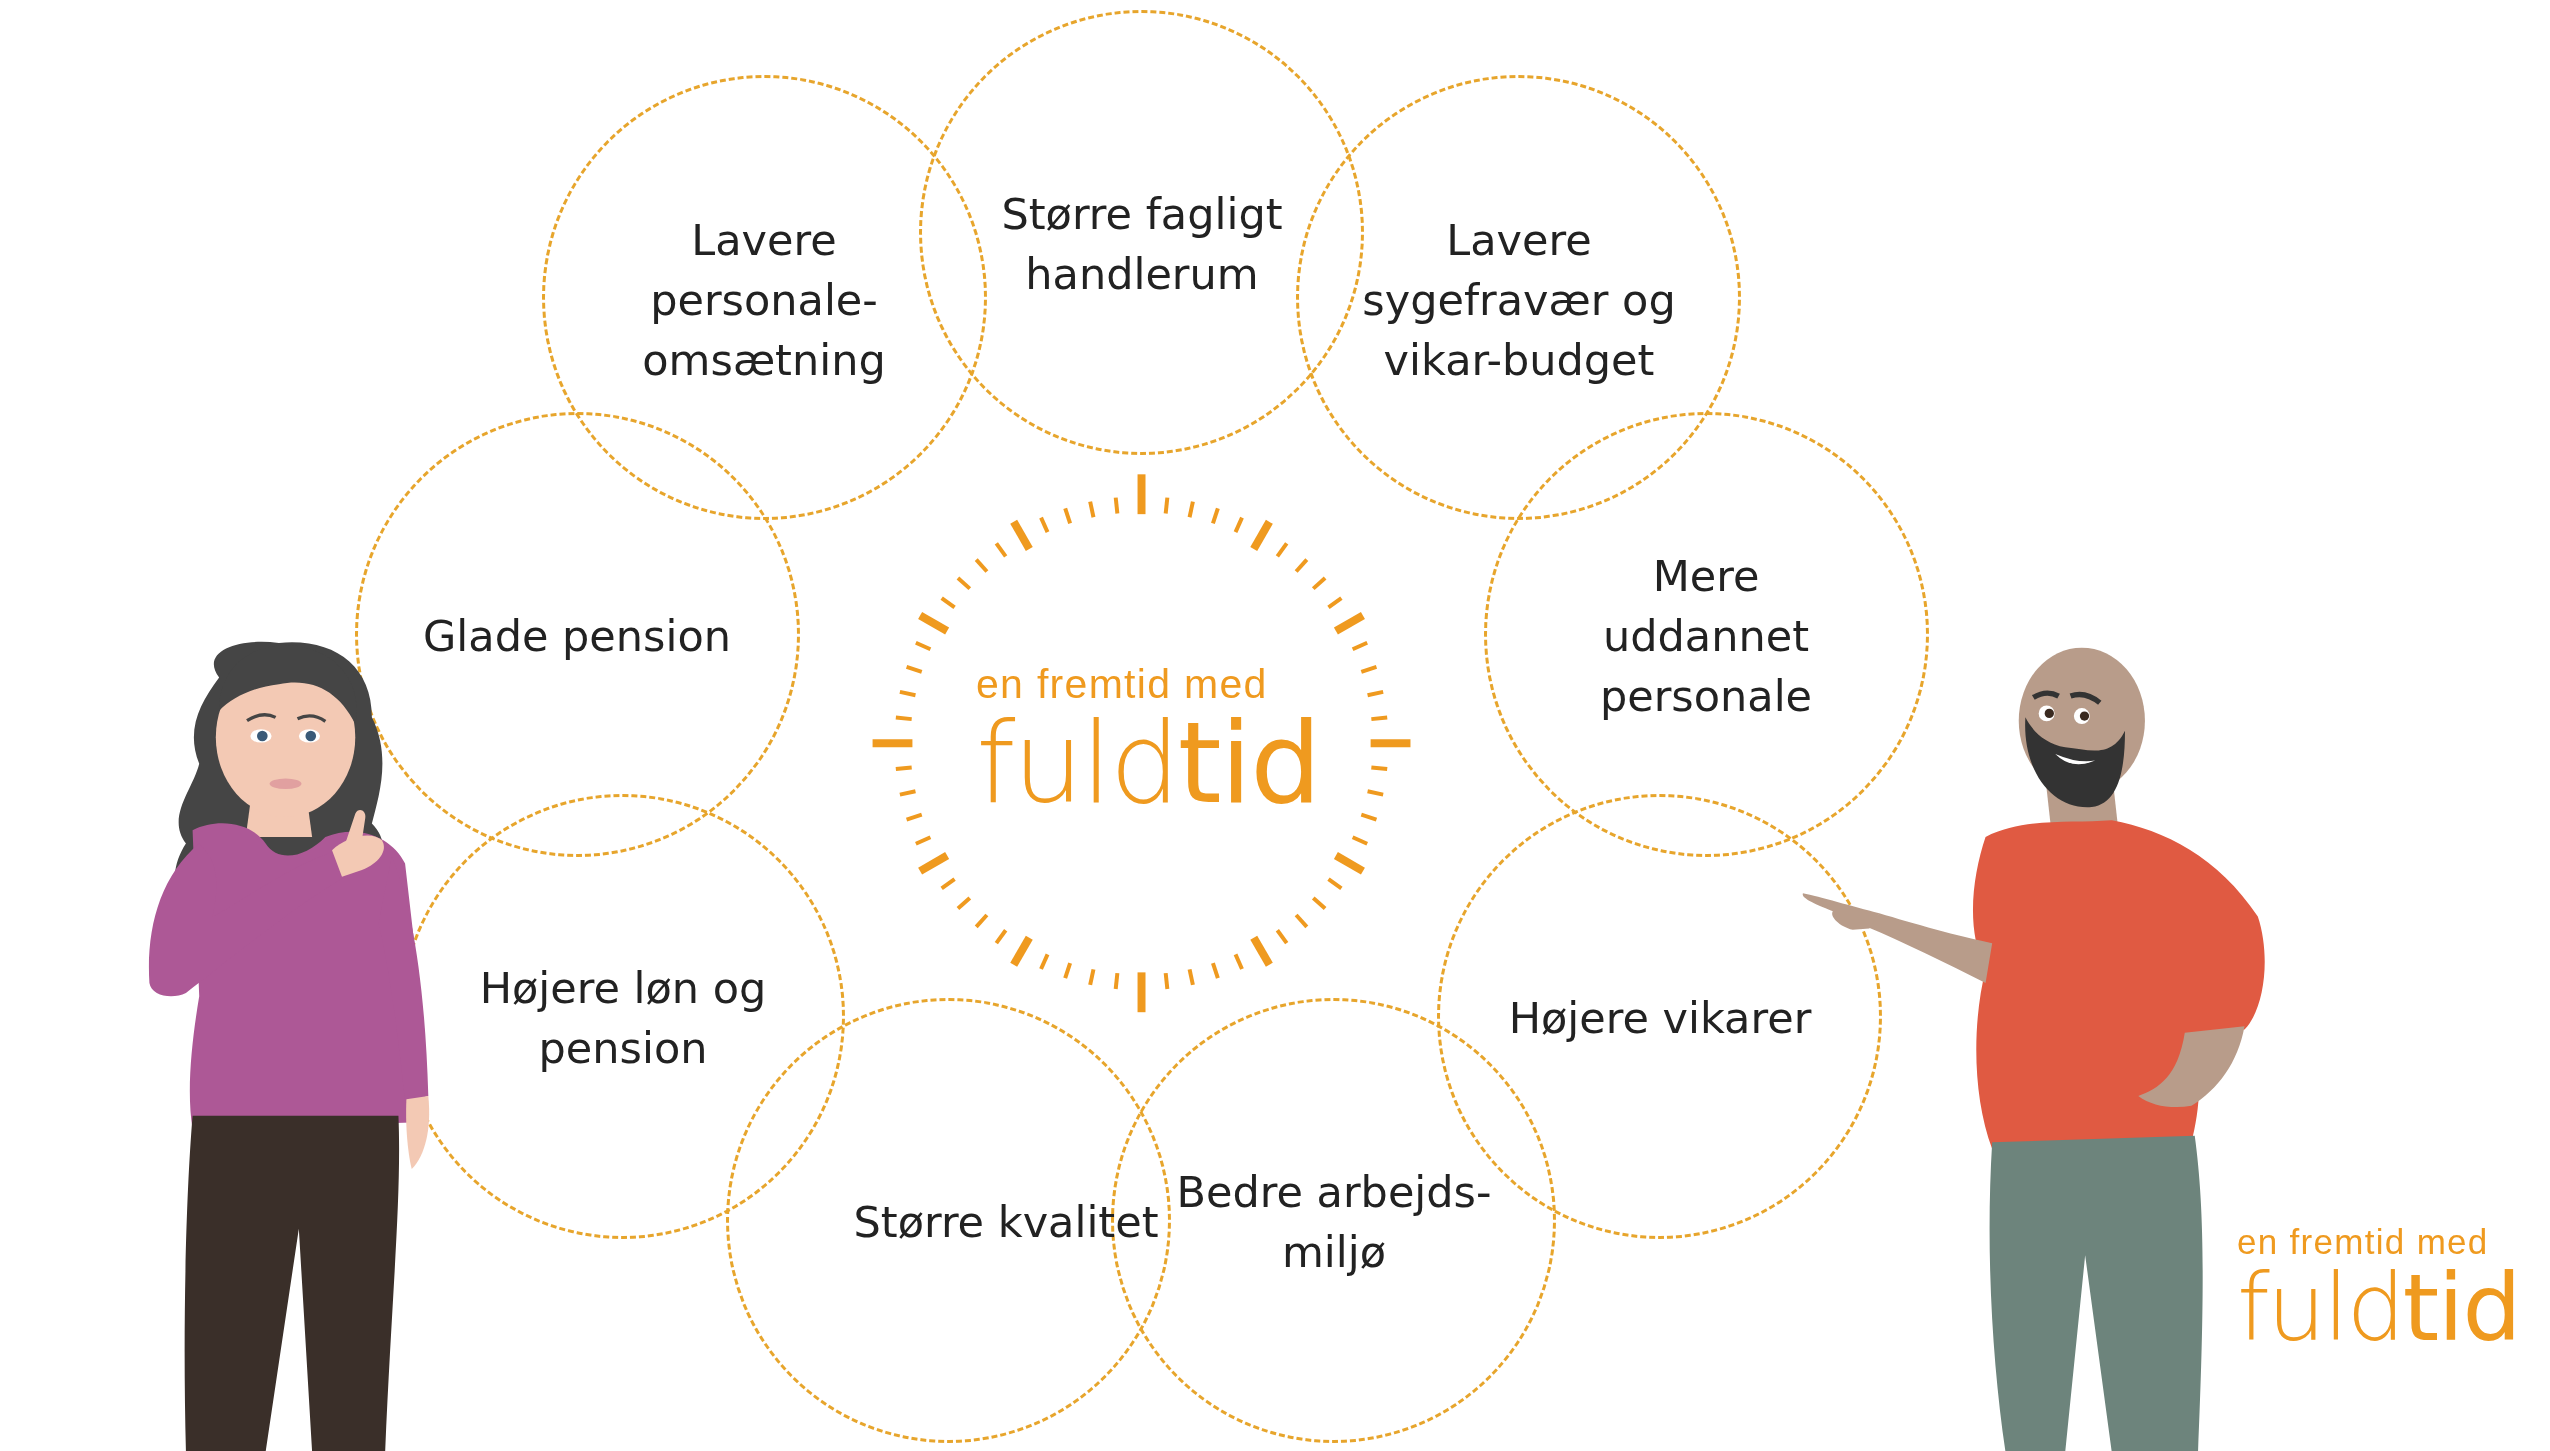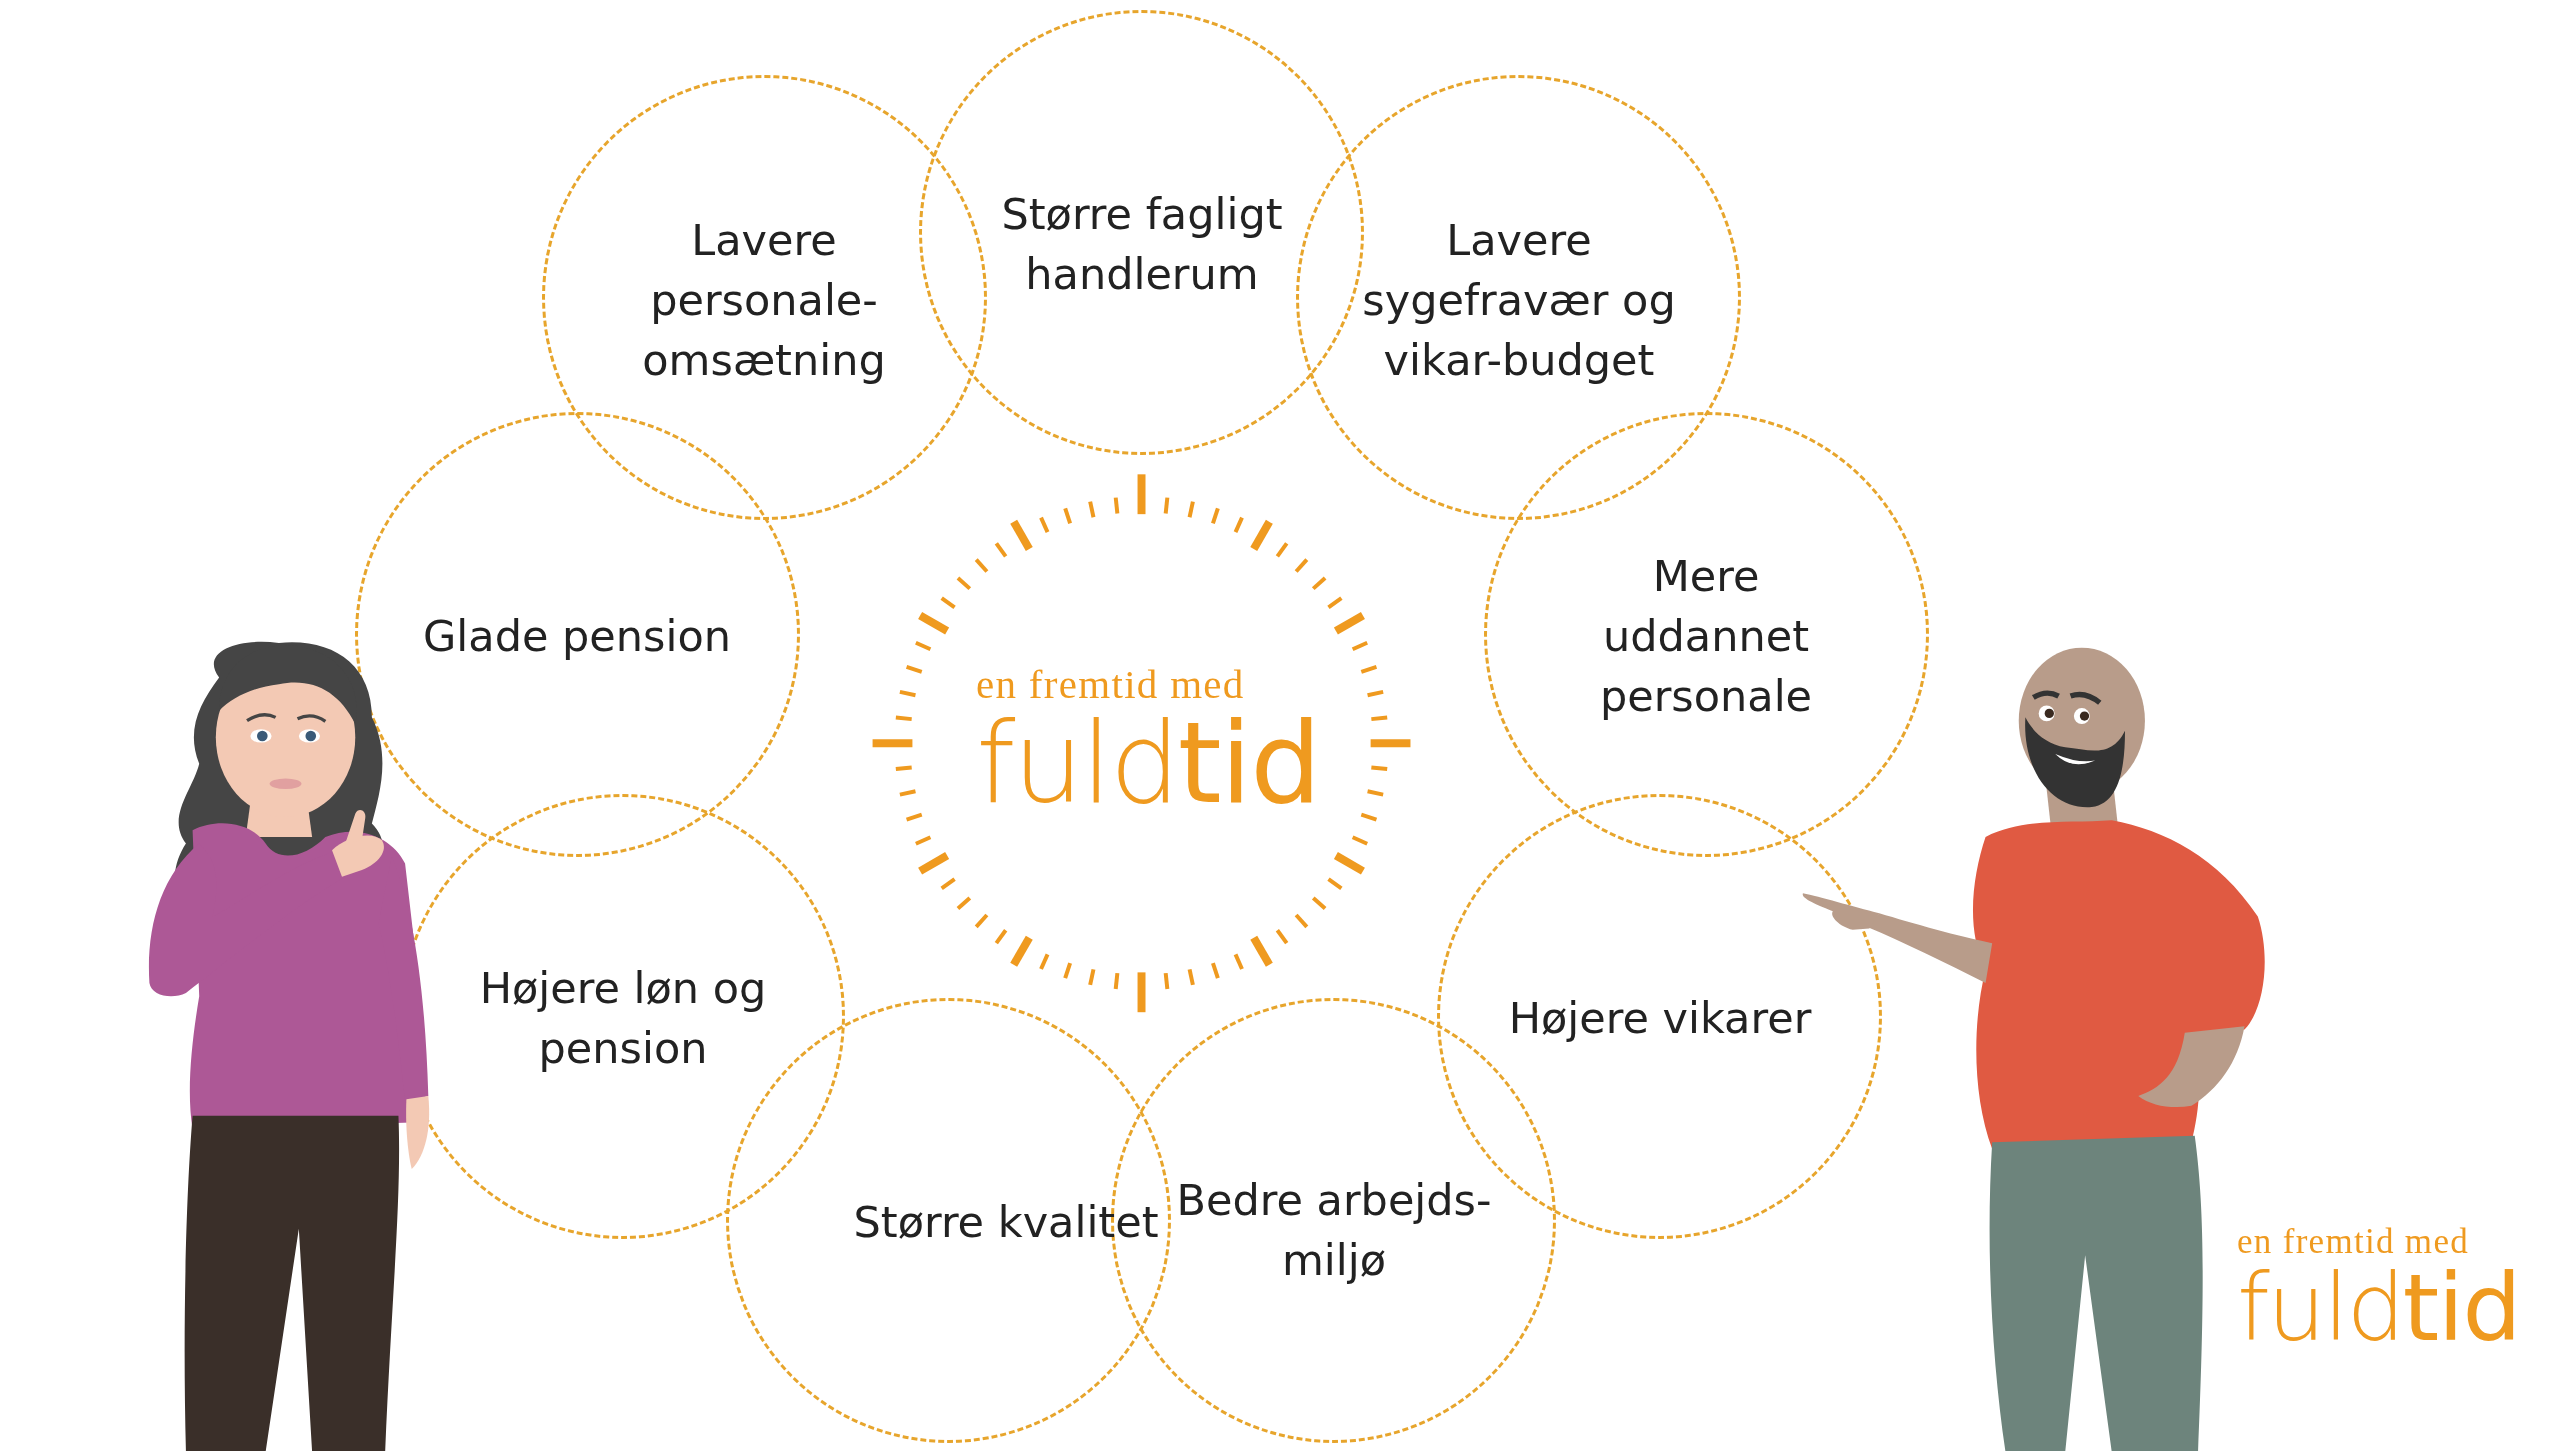--- a/index.html
+++ b/index.html
@@ -1,20 +1,20 @@
 <!DOCTYPE html>
 <html style="font-size:10.6px"><head>
 <meta charset="utf-8">
 <style>
   html, body { margin:0; padding:0; background:#ffffff; }
   body { width:2550px; height:1452px; position:relative; overflow:hidden; font-family:"Liberation Sans", sans-serif; }
   .circle { position:absolute; border-radius:50%; border:3.3px dashed #e7a52c; box-sizing:border-box; }
   .label { position:absolute; transform:translate(-50%,-50%); text-align:center; color:#222222; font-size:43px; line-height:60px; font-family:"DejaVu Sans", sans-serif; white-space:pre-line; }
   .logo { position:absolute; color:#ef9a1f; text-align:left; }
-  .logo .top { display:block; font-family:Liberation Serif, serif; letter-spacing:1.3px; }
+  .logo .top { display:block; font-family:Liberation Sans, sans-serif; letter-spacing:1.3px; }
   .logo .bottom { display:block; font-family:"DejaVu Sans", sans-serif; font-weight:300; letter-spacing:-2.7px; }
   .logo .bold { font-weight:normal; letter-spacing:-1.3px; }
   svg { position:absolute; left:0; top:0; }
 </style>
 </head>
 <body>
 
 <div class="circle" style="left:919px;top:10px;width:445px;height:445px;"></div>
 <div class="circle" style="left:542px;top:75px;width:445px;height:445px;"></div>
 <div class="circle" style="left:1296px;top:75px;width:445px;height:445px;"></div>
@@ -34,21 +34,21 @@
 sygefravær og
 vikar-budget</div>
 <div class="label" style="left:577px;top:636px;">Glade pension</div>
 <div class="label" style="left:1706px;top:636px;text-align:center;">Mere
 uddannet
 personale</div>
 <div class="label" style="left:623px;top:1018px;">Højere løn og
 pension</div>
 <div class="label" style="left:1660px;top:1018px;">Højere vikarer</div>
 <div class="label" style="left:1006px;top:1222px;">Større kvalitet</div>
-<div class="label" style="left:1334px;top:1222px;margin-top:8px;">Bedre arbejds-
+<div class="label" style="left:1334px;top:1222px;">Bedre arbejds-
 miljø</div>
 
 <svg width="2550" height="1452" viewBox="0 0 3840 2186">
   <g id="ticks" stroke="#ef9a1f" stroke-linecap="butt">
       <line x1="1719" y1="774" x2="1719" y2="714" stroke-width="12"></line>
       <line x1="1755.3759052171433" y1="772.9063804118409" x2="1757.884588335567" y2="749.0378549230023" stroke-width="6"></line>
       <line x1="1791.3532684045801" y1="778.6046349446356" x2="1796.3431489842064" y2="755.1290925270243" stroke-width="6"></line>
       <line x1="1826.5379140424816" y1="788.0323323292866" x2="1833.9543219074803" y2="765.206975938203" stroke-width="6"></line>
       <line x1="1860.5443517903784" y1="801.0861807403749" x2="1870.3060312241976" y2="779.1610897569525" stroke-width="6"></line>
       <line x1="1888" y1="826.2834135208598" x2="1911.5" y2="785.580219542991" stroke-width="12"></line>

